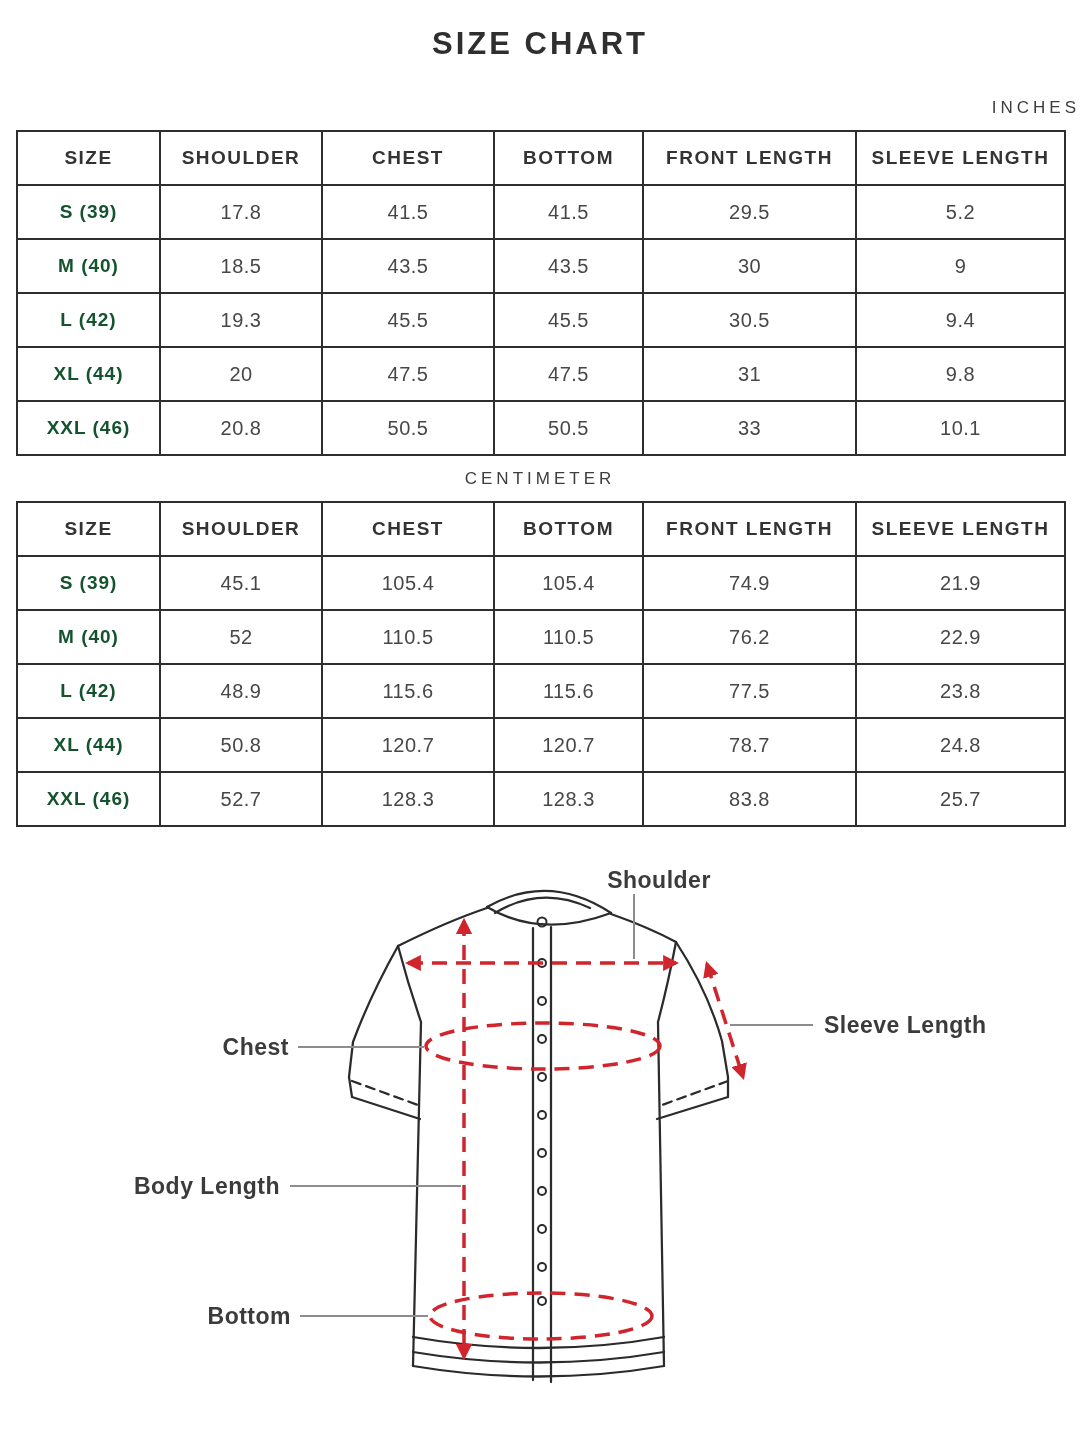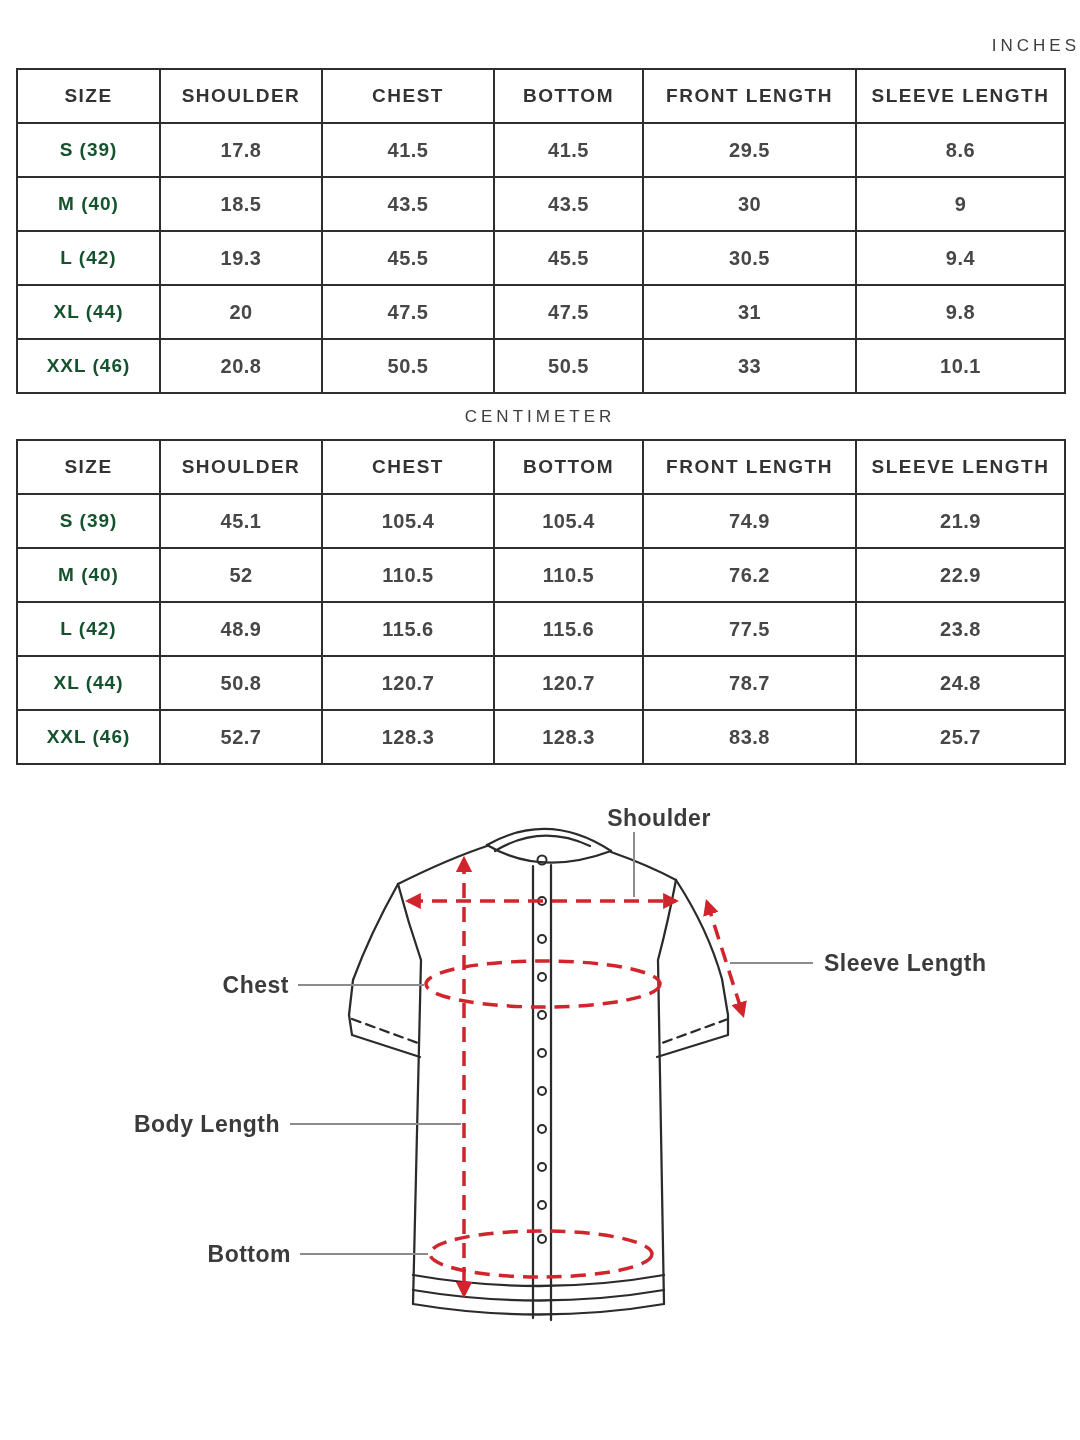--- a/index.html
+++ b/index.html
@@ -23,36 +23,37 @@
     width:1048px; margin:12px 16px 0 16px;
   }
   table.size-table th, table.size-table td {
     border:2px solid #2e2e2e; text-align:center; vertical-align:middle;
     padding:0; height:52px; overflow:hidden; white-space:nowrap;
   }
   table.size-table th {
     font-size:19px; font-weight:bold; letter-spacing:1.5px; color:#333333;
   }
   table.size-table td {
-    font-size:20px; font-weight:bold; letter-spacing:0.5px; color:#474747;
+    font-size:20px; font-weight:normal; letter-spacing:0.5px; color:#474747;
   }
   table.size-table td.size-cell {
     font-size:19px; font-weight:bold; letter-spacing:1px; color:#14532d;
   }
   .diagram-wrap { margin-top:22px; }
   .diag-label {
     font-family:"Liberation Sans", sans-serif;
     font-size:23px; font-weight:bold; fill:#3b3b3b; letter-spacing:0.5px;
   }
 </style>
 </head>
 <body>
 
 <div>
 
+  <div class="page-title">SIZE CHART</div>
 
   <div class="unit-label unit-inches">INCHES</div>
   <table class="size-table">
     <colgroup>
       <col style="width:143px">
         <col style="width:162px">
         <col style="width:172px">
       <col style="width:149px">
         <col style="width:213px">
         <col style="width:209px">
@@ -67,21 +68,21 @@
         <th>SLEEVE LENGTH</th>
       </tr>
     </thead>
     <tbody>
       <tr>
         <td class="size-cell">S (39)</td>
         <td>17.8</td>
         <td>41.5</td>
         <td>41.5</td>
         <td>29.5</td>
-        <td>8.6</td>
+        <td>5.2</td>
       </tr>
       <tr>
         <td class="size-cell">M (40)</td>
         <td>18.5</td>
         <td>43.5</td>
         <td>43.5</td>
         <td>30</td>
         <td>9</td>
       </tr>
       <tr>

